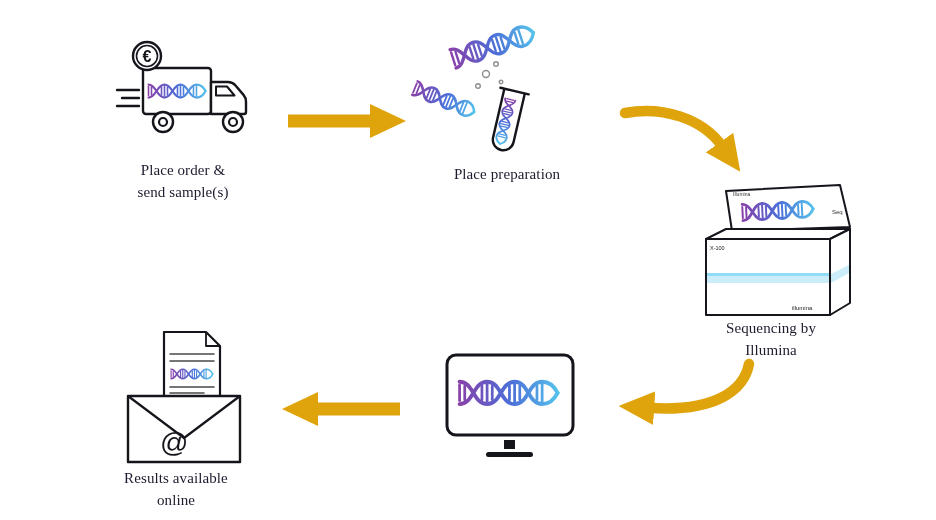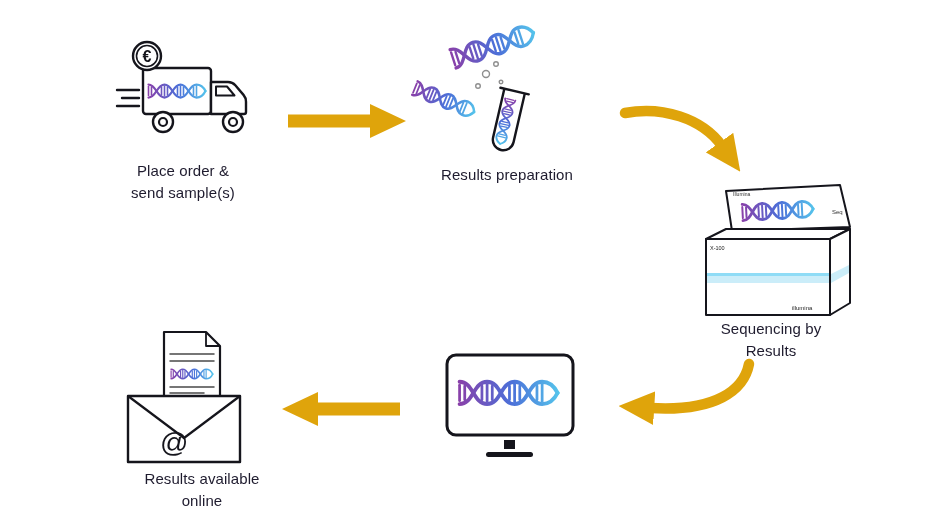--- a/index.html
+++ b/index.html
@@ -3,21 +3,21 @@
 <meta charset="utf-8">
 <style>
   *{margin:0;padding:0;box-sizing:border-box}
   html,body{background:#fff}
   body{font-family:"Liberation Sans",sans-serif}
   .canvas{position:relative;width:936px;height:520px;background:#fff;overflow:hidden}
   .abs{position:absolute}
   .caption{
     position:absolute;text-align:center;font-size:15px;line-height:1.45;
     color:#1E1B2E;white-space:pre-line;letter-spacing:.1px;
-    font-family:Liberation Sans, sans-serif;
+    font-family:Liberation Serif, serif;
   }
   svg{display:block;overflow:visible}
   svg text{font-family:"Liberation Sans",sans-serif}
 </style>
 </head>
 <body>
 
 <div class="canvas">
 
   <svg width="0" height="0" style="position:absolute">
@@ -94,21 +94,21 @@
       </g>
       <use href="#dnaHelix" transform="translate(40,30) rotate(-18) scale(0.74)"></use>
       <use href="#dnaHelix" transform="translate(12,62) rotate(22) scale(0.56)"></use>
       <g transform="rotate(13 100 112)">
         <path d="M90,76 V126 a10.5,10.5 0 0 0 21,0 V76" fill="#fff" stroke="#15151c" stroke-width="2.4" stroke-linejoin="round"></path>
         <use href="#dnaHelix" transform="translate(107,84) rotate(90) scale(0.4)"></use>
         <path d="M86,76 H115" stroke="#15151c" stroke-width="2.4" stroke-linecap="round" fill="none"></path>
       </g>
     </svg>
   </div>
-  <div class="caption" style="left:424px;top:164px;width:166px">Results preparation</div>
+  <div class="caption" style="left:424px;top:164px;width:166px">Place preparation</div>
 
   <div class="abs" style="left:620px;top:100px;width:128px;height:72px">
     <svg viewBox="0 0 128 72" width="128" height="72">
       <path d="M5,13 C42,6 82,18 102,46" fill="none" stroke="#DFA40B" stroke-width="10.5" stroke-linecap="round" marker-end="url(#ah)"></path>
     </svg>
   </div>
 
   <div class="abs" style="left:690px;top:183px;width:164px;height:138px">
     <svg viewBox="0 0 164 138" width="164" height="138">
       <g>
@@ -121,21 +121,21 @@
       <polygon points="16,56 140,56 140,132 16,132" fill="#fff" stroke="#15151c" stroke-width="2" stroke-linejoin="round"></polygon>
       <rect x="17" y="90" width="122" height="3" fill="#8FDCF6"></rect>
       <rect x="17" y="93" width="122" height="7" fill="#CBEDF9"></rect>
       <polygon points="140,56 160,46 160,120 140,132" fill="#fff" stroke="#15151c" stroke-width="2" stroke-linejoin="round"></polygon>
       <polygon points="141,91 159,82 159,90 141,100" fill="#CBEDF9"></polygon>
       <text x="20" y="67" font-size="5.5" fill="#222">X-100</text>
       <text x="102" y="127" font-size="6" fill="#222">illumina</text>
     </svg>
   </div>
   <div class="caption" style="left:688px;top:318px;width:166px">Sequencing by
-Results</div>
+Illumina</div>
 
   <div class="abs" style="left:608px;top:358px;width:148px;height:64px">
     <svg viewBox="0 0 148 64" width="148" height="64">
       <path d="M141,6 C136,32 108,54 42,50" fill="none" stroke="#DFA40B" stroke-width="10.5" stroke-linecap="round" marker-end="url(#ah)"></path>
     </svg>
   </div>
 
   <div class="abs" style="left:444px;top:352px;width:132px;height:112px">
     <svg viewBox="0 0 132 112" width="132" height="112">
       <rect x="3" y="3" width="126" height="80" rx="9" fill="#fff" stroke="#15151c" stroke-width="3"></rect>
@@ -164,16 +164,16 @@
         </g>
         <use href="#dnaHelix" transform="translate(50,36) scale(0.365)"></use>
       </g>
       <g>
         <rect x="8" y="66" width="112" height="66" fill="#fff" stroke="#15151c" stroke-width="2.4" stroke-linejoin="round"></rect>
         <path d="M8,66 L64,108 L120,66" fill="none" stroke="#15151c" stroke-width="2.2" stroke-linejoin="round"></path>
         <text x="40" y="122" font-size="28" fill="#15151c">@</text>
       </g>
     </svg>
   </div>
-  <div class="caption" style="left:119px;top:468px;width:166px">Results available
+  <div class="caption" style="left:93px;top:468px;width:166px">Results available
 online</div>
 
 </div>
 
 </body></html>

